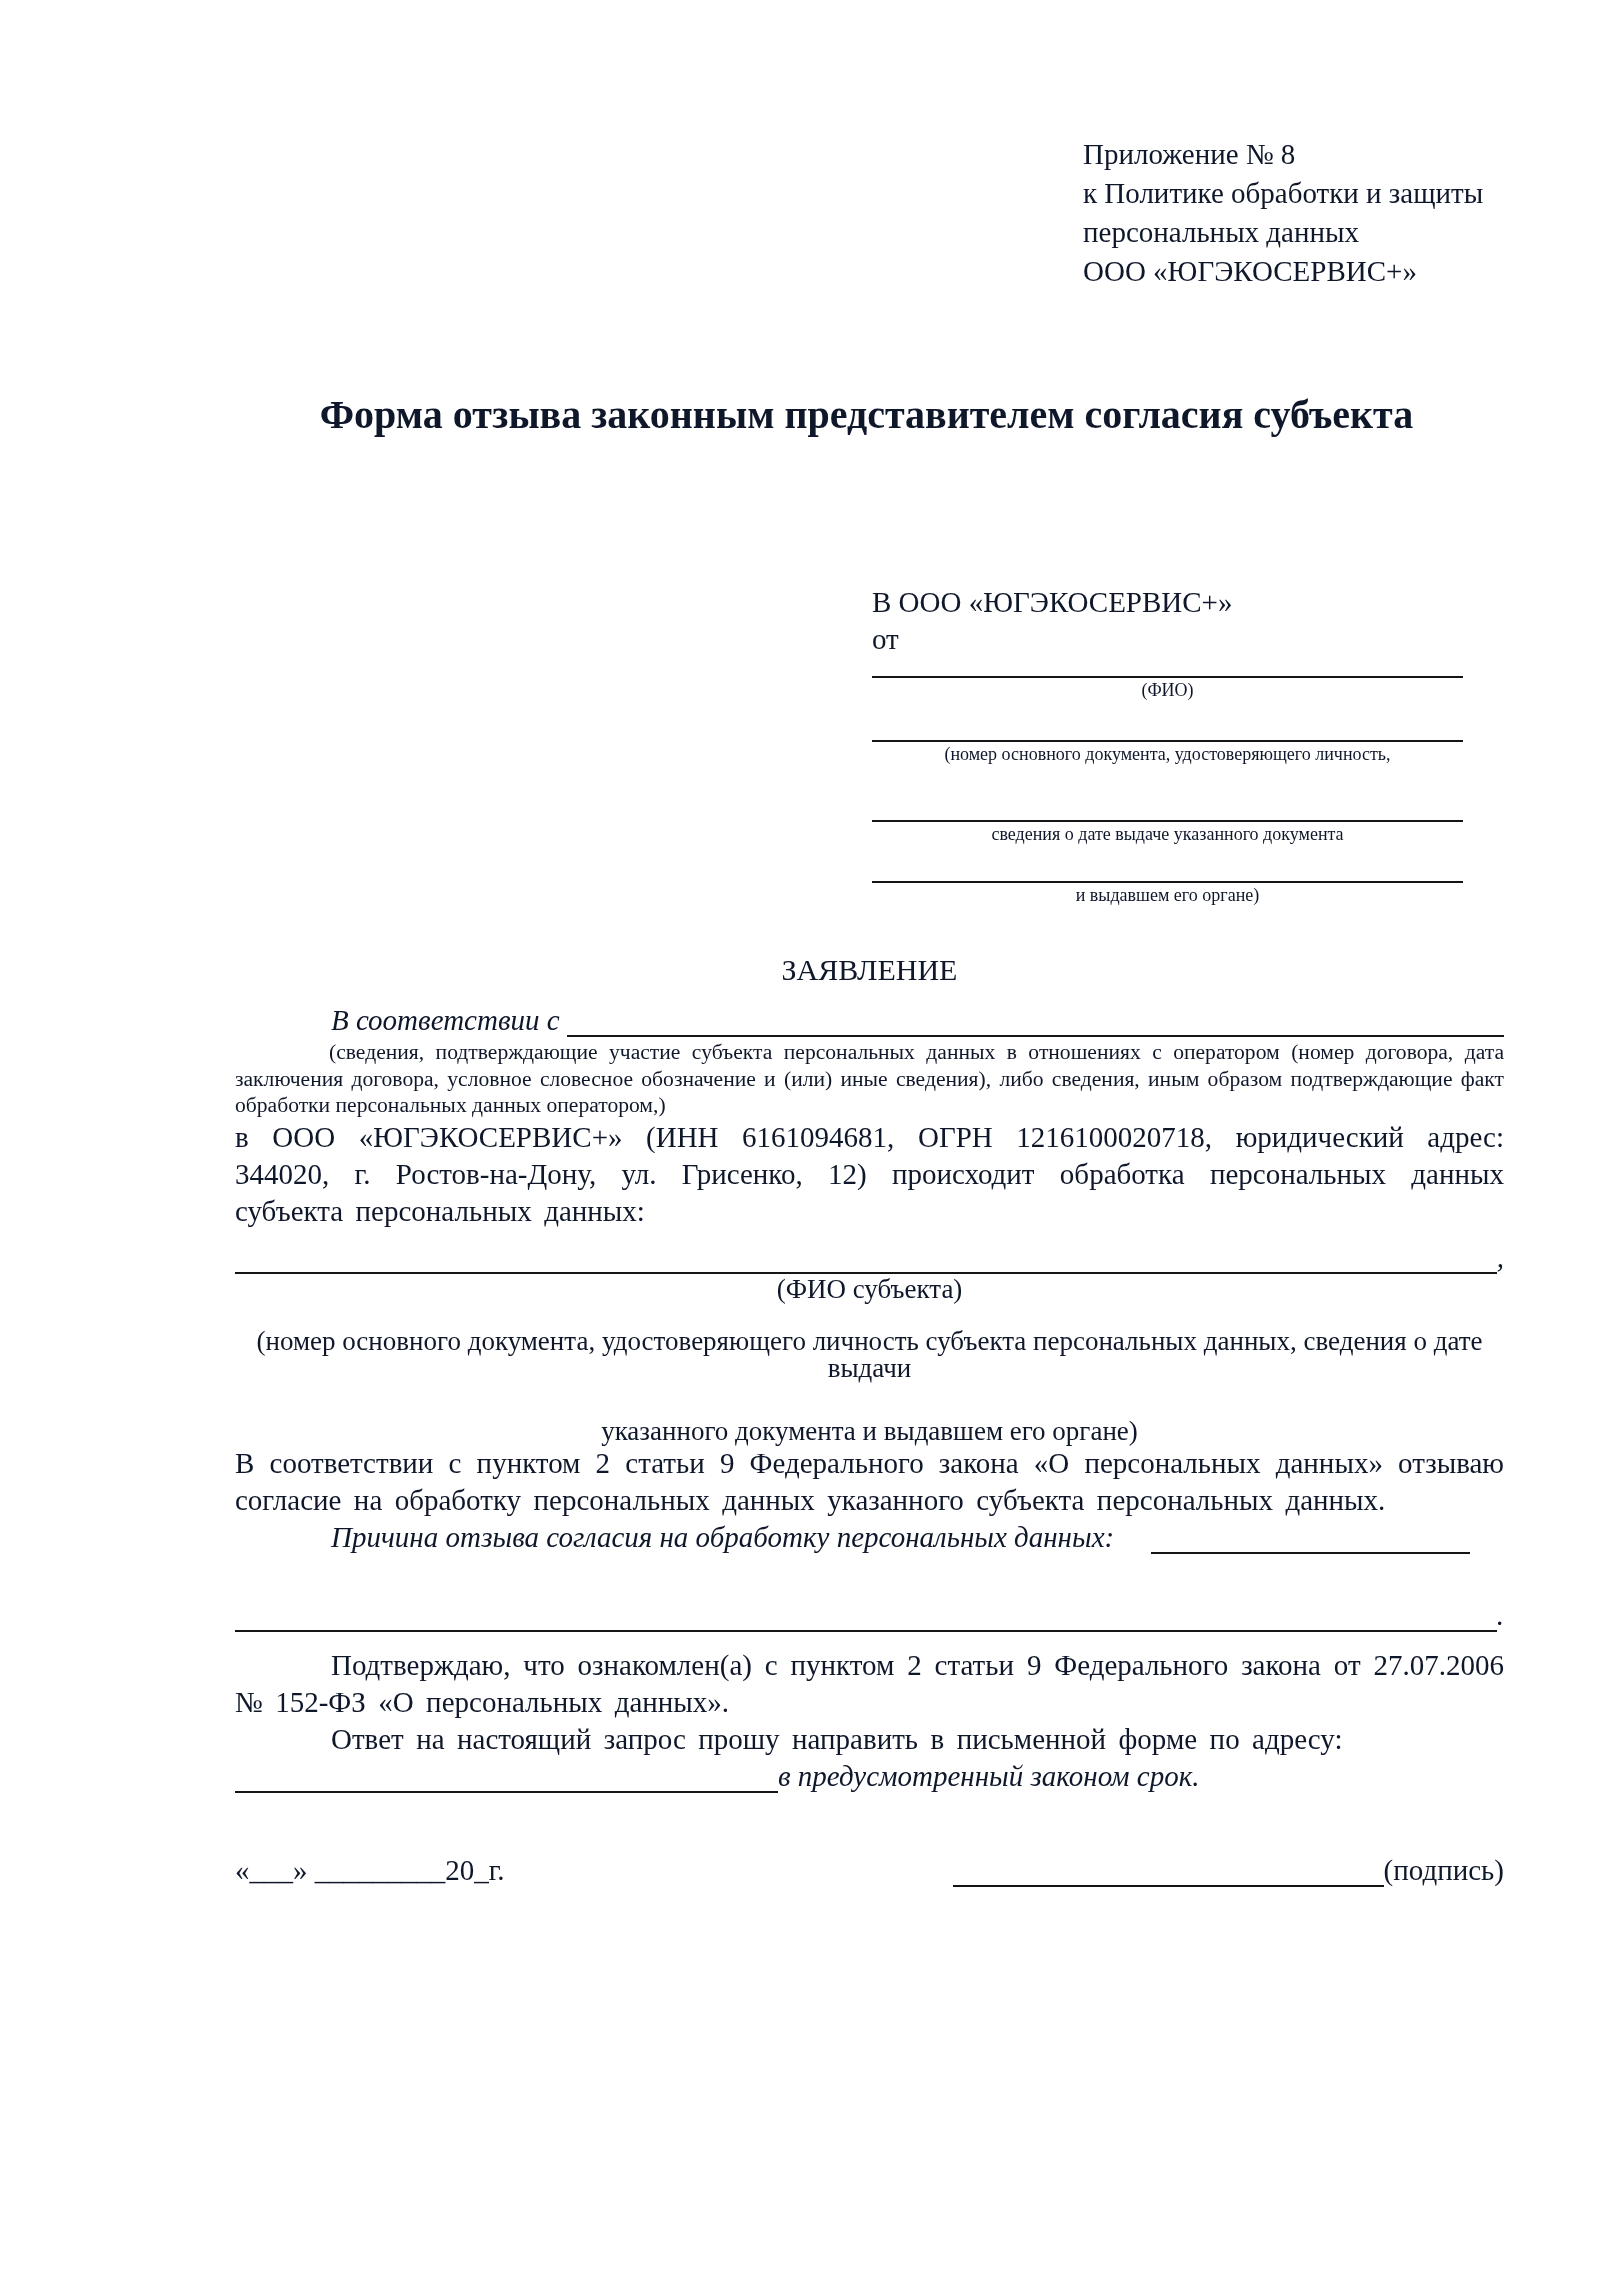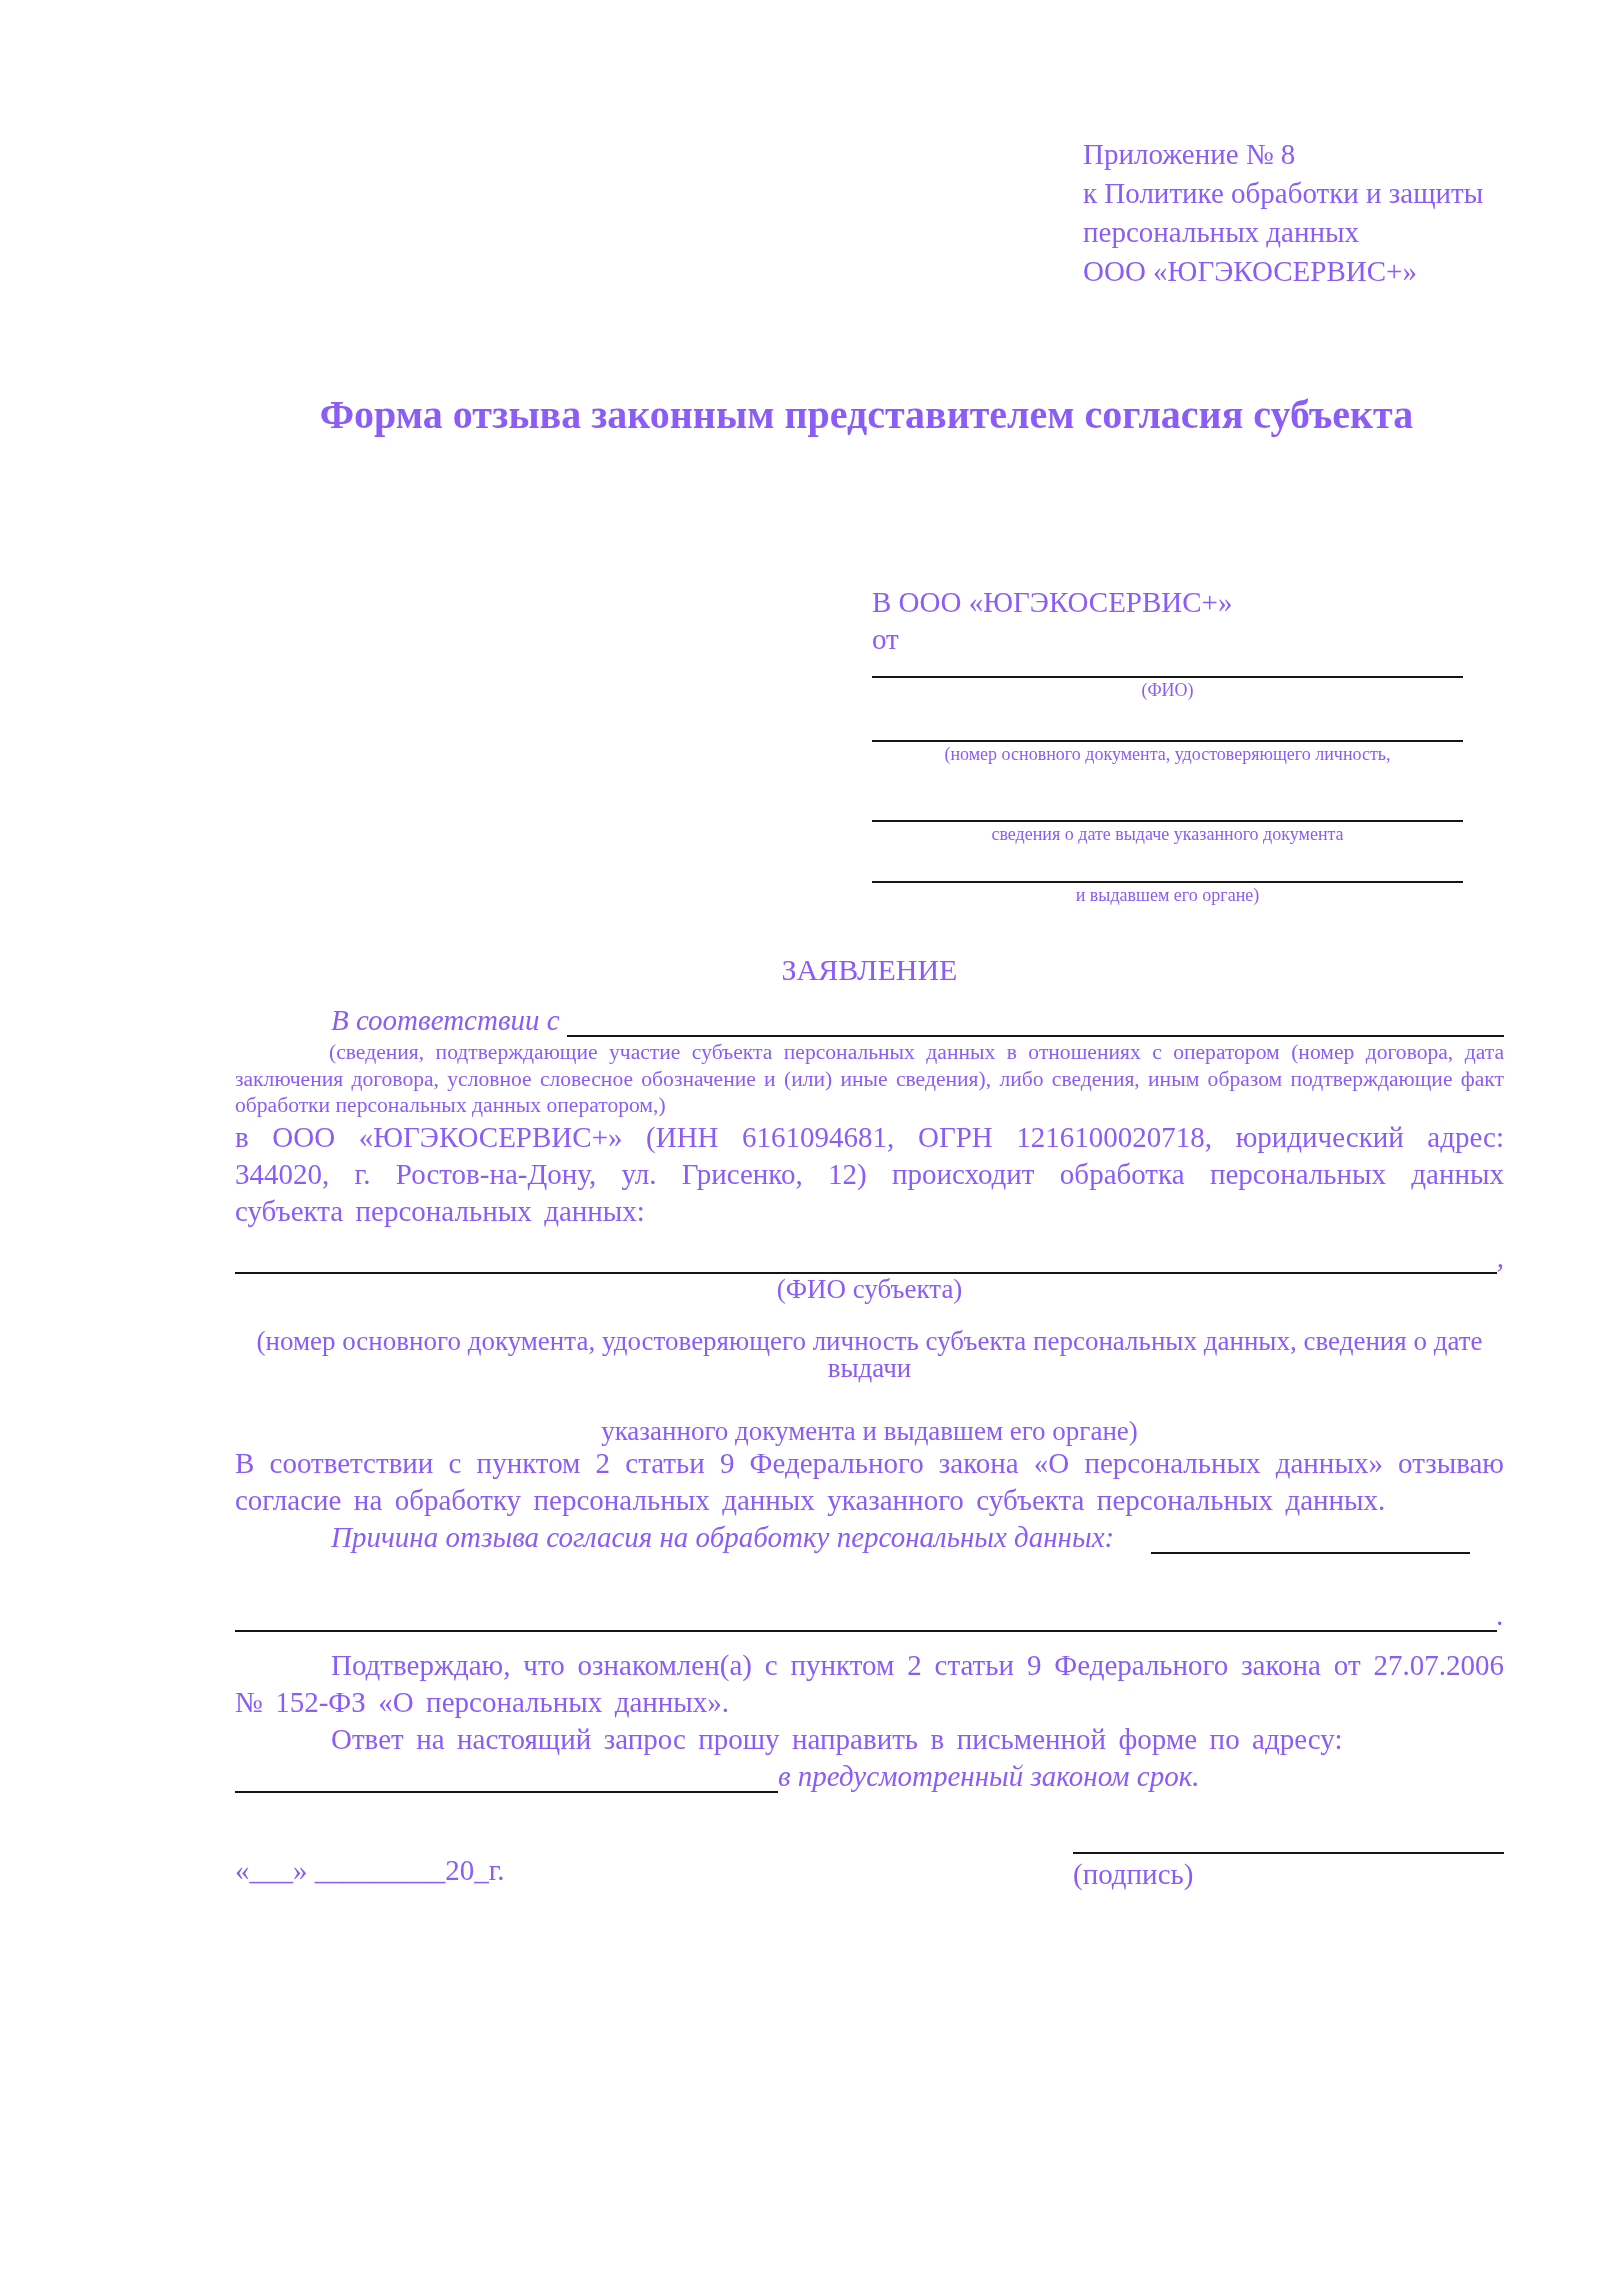--- a/index.html
+++ b/index.html
@@ -5,21 +5,21 @@
   html, body {
     margin: 0;
     padding: 0;
     background: #ffffff;
   }
   .page {
     position: relative;
     width: 1621px;
     height: 2293px;
     background: #ffffff;
-    color: #8b5cf6;
+    color: #0f172a;
     font-family: "Liberation Serif", "DejaVu Serif", serif;
     overflow: hidden;
   }
 
   
   .appendix-note {
     position: absolute;
     left: 1083px;
     top: 135px;
     font-size: 29px;
@@ -134,21 +134,20 @@
     width: 1269px;
     font-size: 29px;
     line-height: 37px;
     display: flex;
     justify-content: space-between;
     align-items: stretch;
   }
   .sig-group {
     display: flex;
     align-items: stretch;
-    flex-direction: column;
   }
   .sig-fill {
     width: 431px;
     border-bottom: 2.9px solid #151515;
     margin-bottom: 2px;
   }
 </style>
 </head>
 <body>
 

